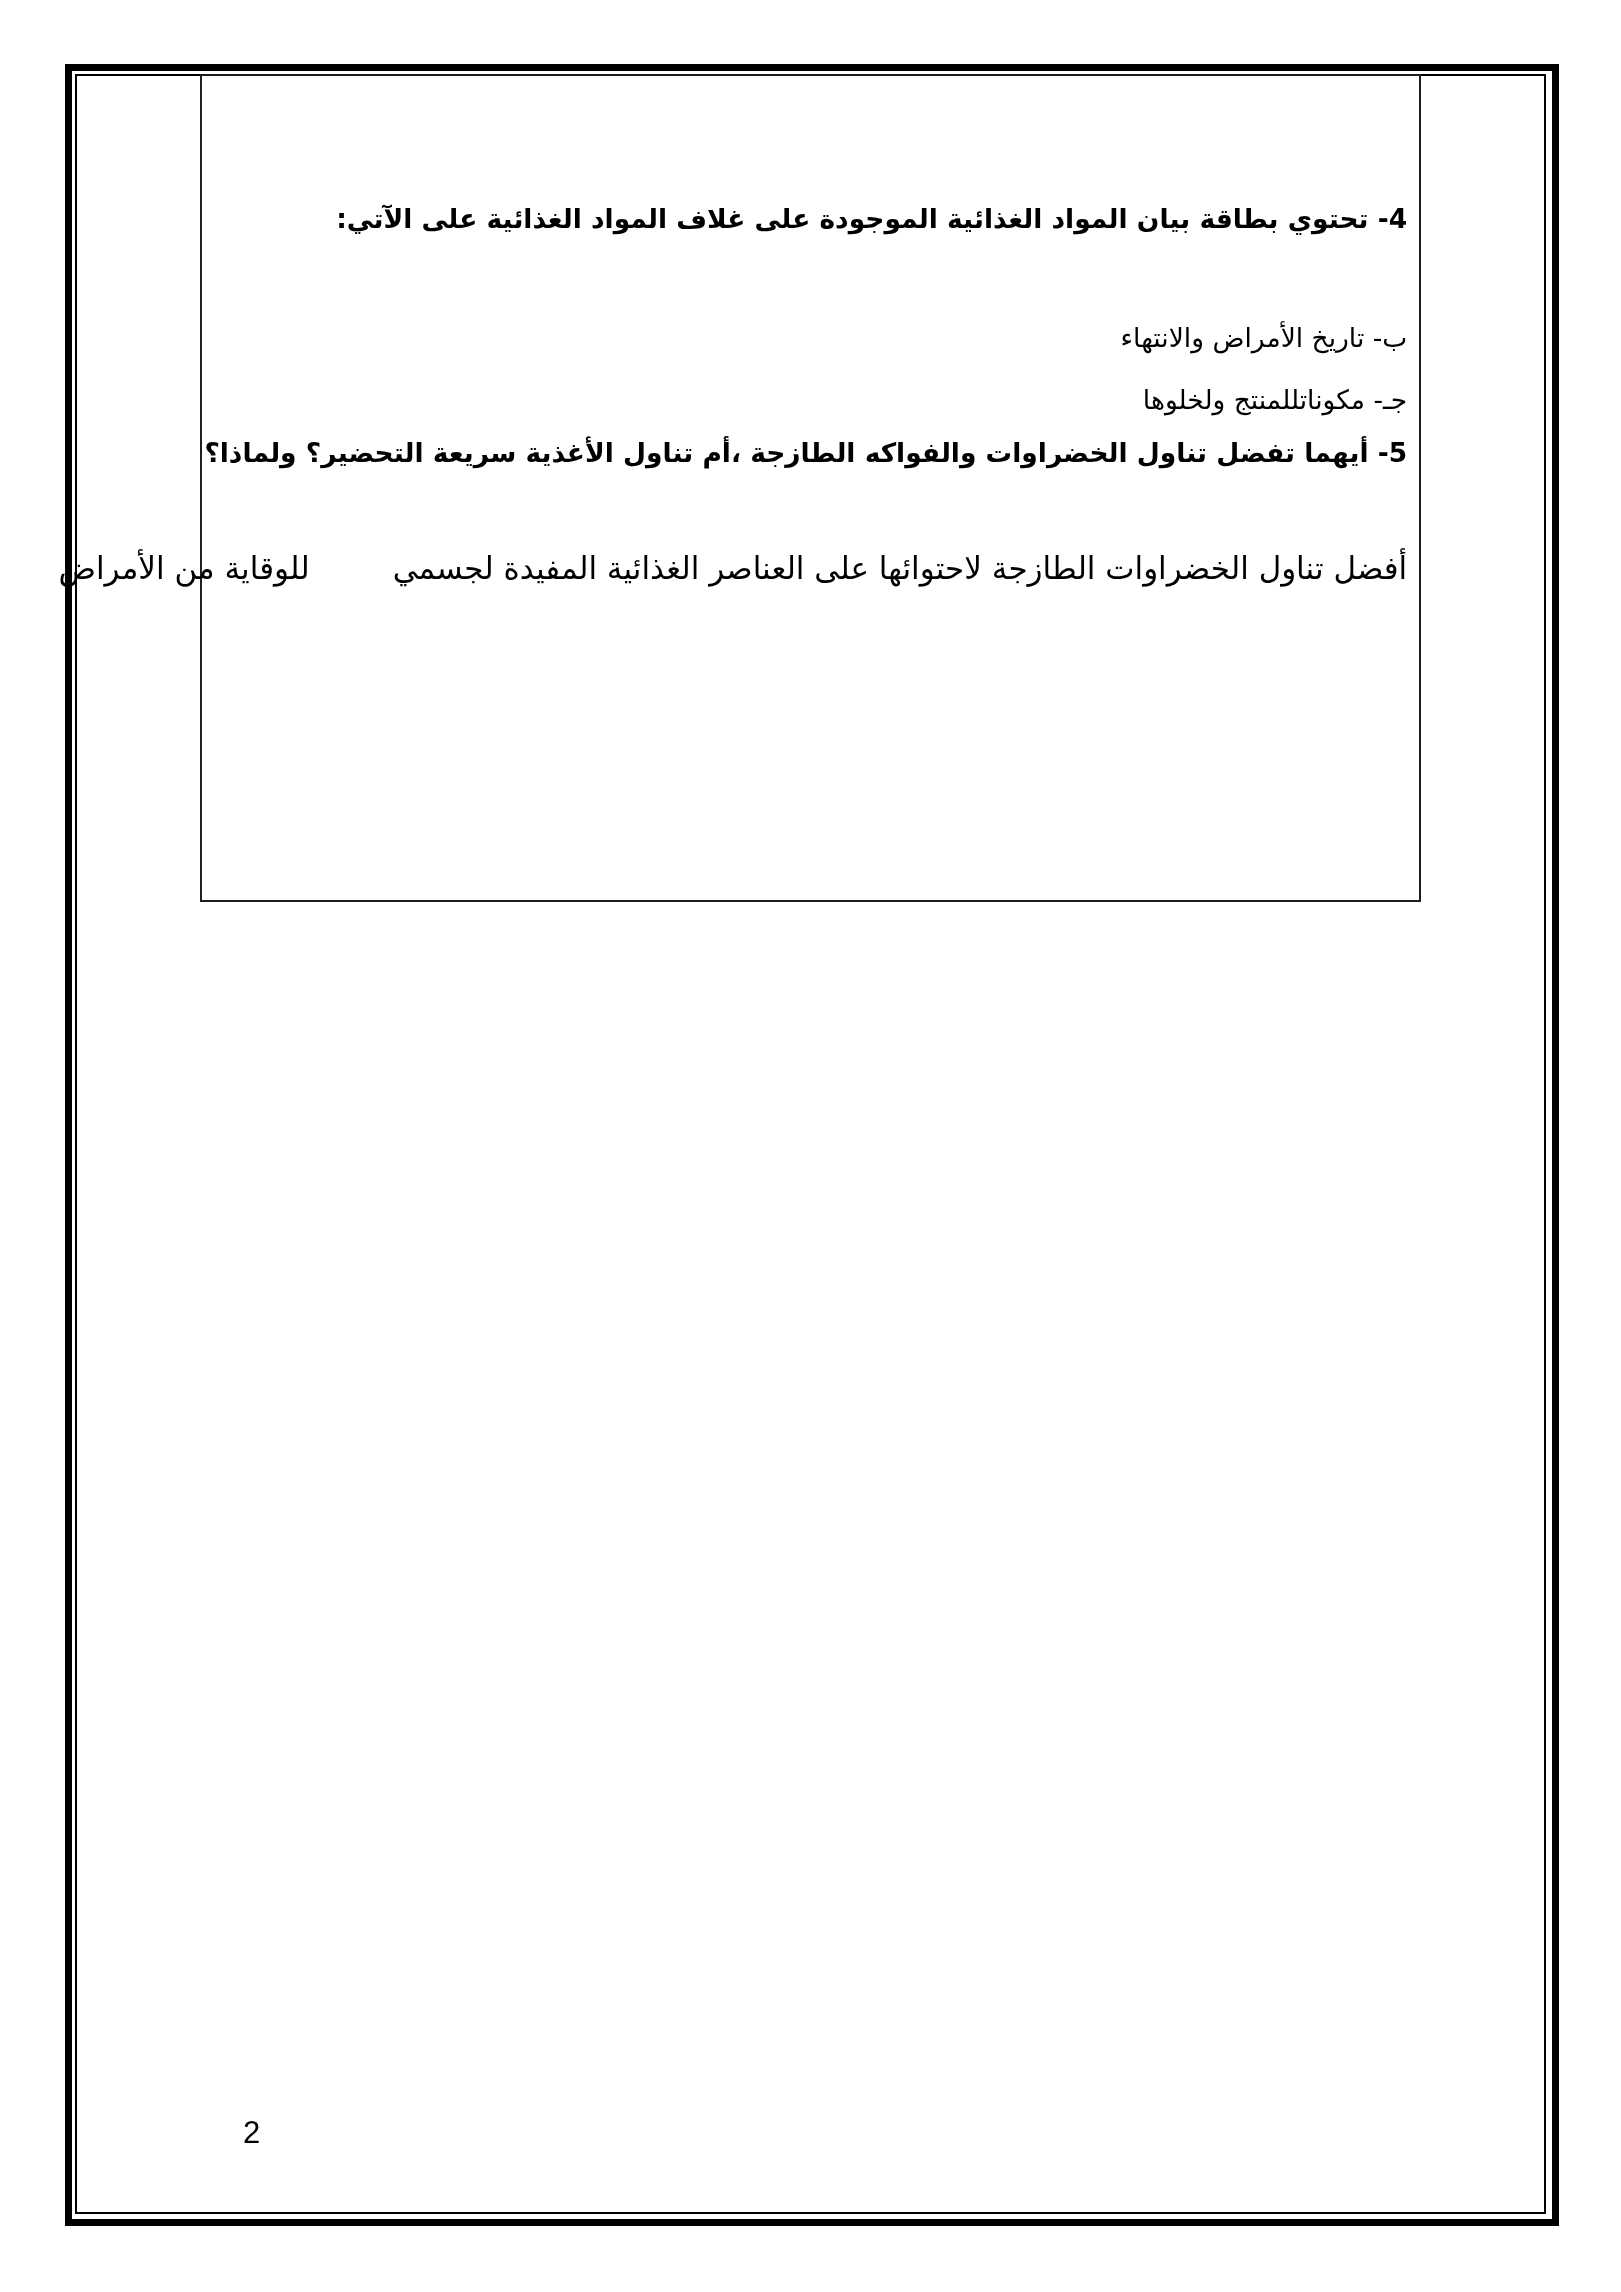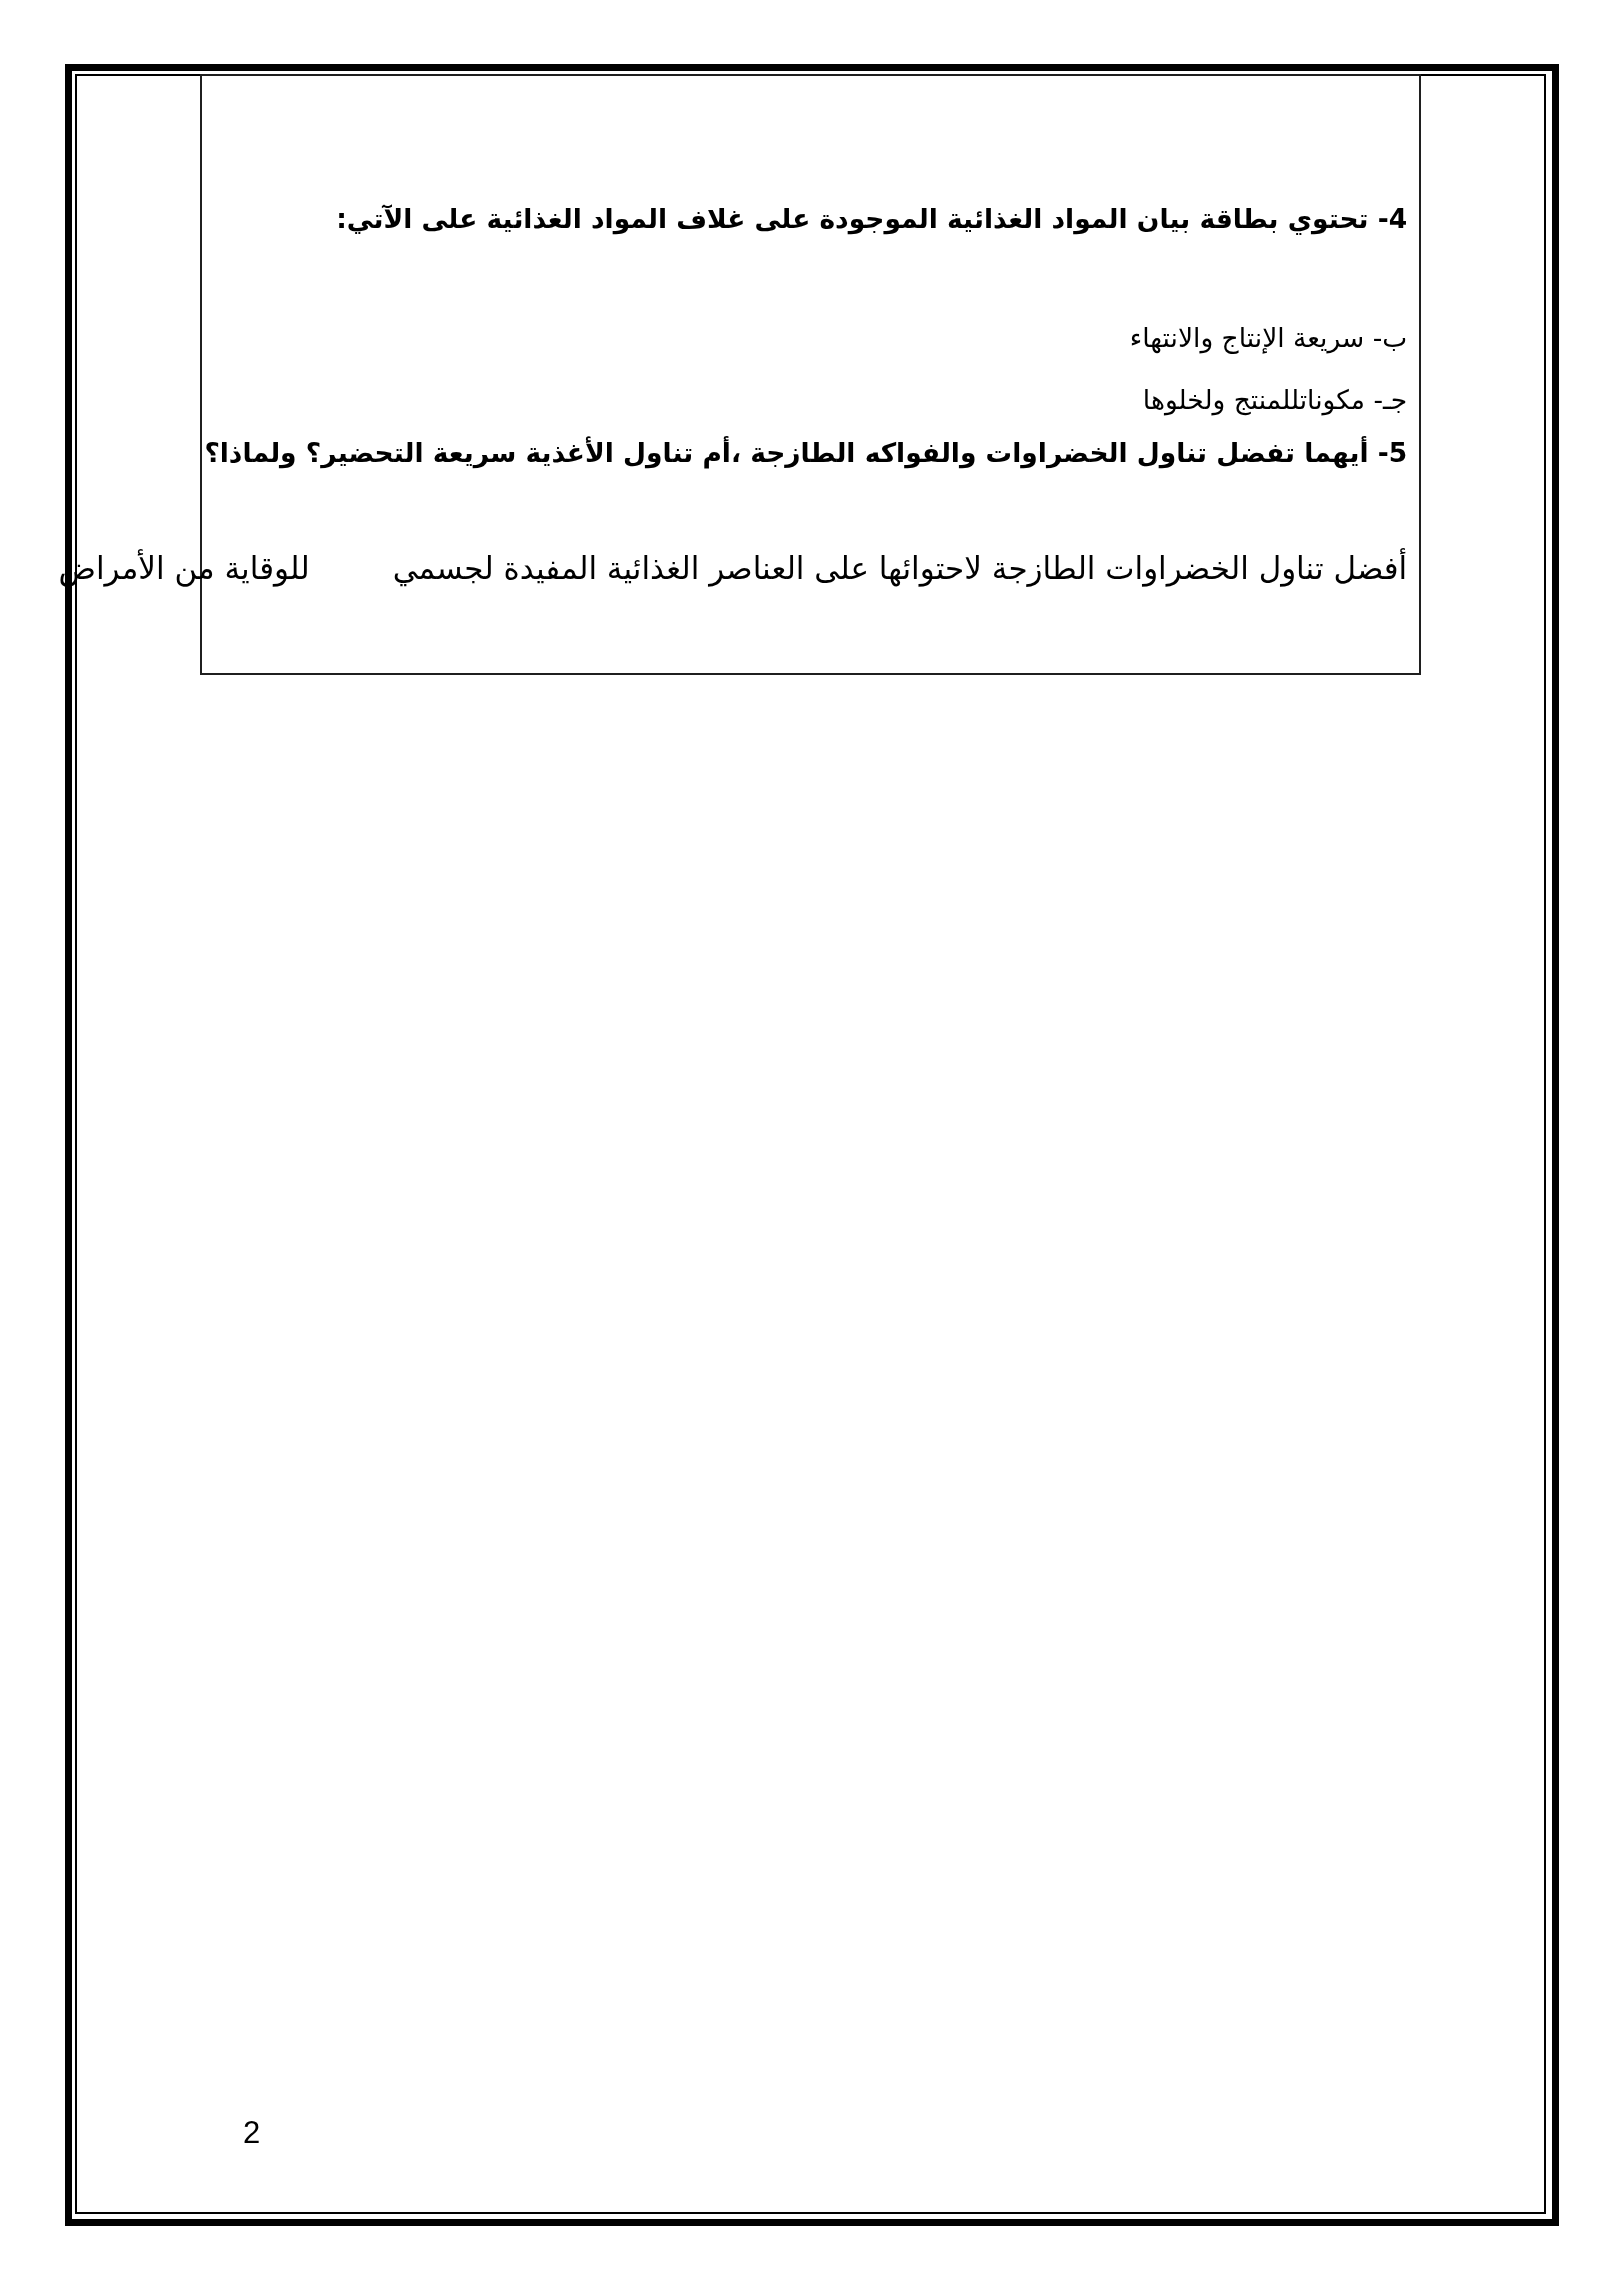--- a/index.html
+++ b/index.html
@@ -31,21 +31,21 @@
     width: 1471px;
     height: 2140px;
     border: 2px solid #000000;
     box-sizing: border-box;
   }
   .content-box {
     position: absolute;
     left: 200px;
     top: 74px;
     width: 1221px;
-    height: 601px;
+    height: 828px;
     border: 2px solid #1f1f1f;
     box-sizing: border-box;
     background: #ffffff;
     direction: rtl;
     text-align: right;
     padding: 0 11.8px;
   }
   .q-heading {
     font-weight: bold;
     font-size: 26.5px;
@@ -97,21 +97,21 @@
 <div>
 
   <div class="page-border-outer"></div>
   <div class="page-border-inner"></div>
 
   <div class="content-box">
 
     <p class="q-heading q4-heading">4- تحتوي بطاقة بيان المواد الغذائية الموجودة على غلاف المواد الغذائية على الآتي:</p>
 
     <div class="q4-list">
-      <p class="list-item">ب- سريعة الإنتاج والانتهاء</p>
+      <p class="list-item">ب- تاريخ الأمراض والانتهاء</p>
       <p class="list-item">جـ- مكوناتللمنتج ولخلوها</p>
     </div>
 
     <p class="q-heading q5-heading">5- أيهما تفضل تناول الخضراوات والفواكه الطازجة ،أم تناول الأغذية سريعة التحضير؟ ولماذا؟</p>
 
     <div class="answer">
       <p class="ans-line">
         <span>أفضل تناول الخضراوات الطازجة لاحتوائها على العناصر الغذائية المفيدة لجسمي</span><span class="tab-gap"></span><span>للوقاية من الأمراض</span>
       </p>
     </div>

